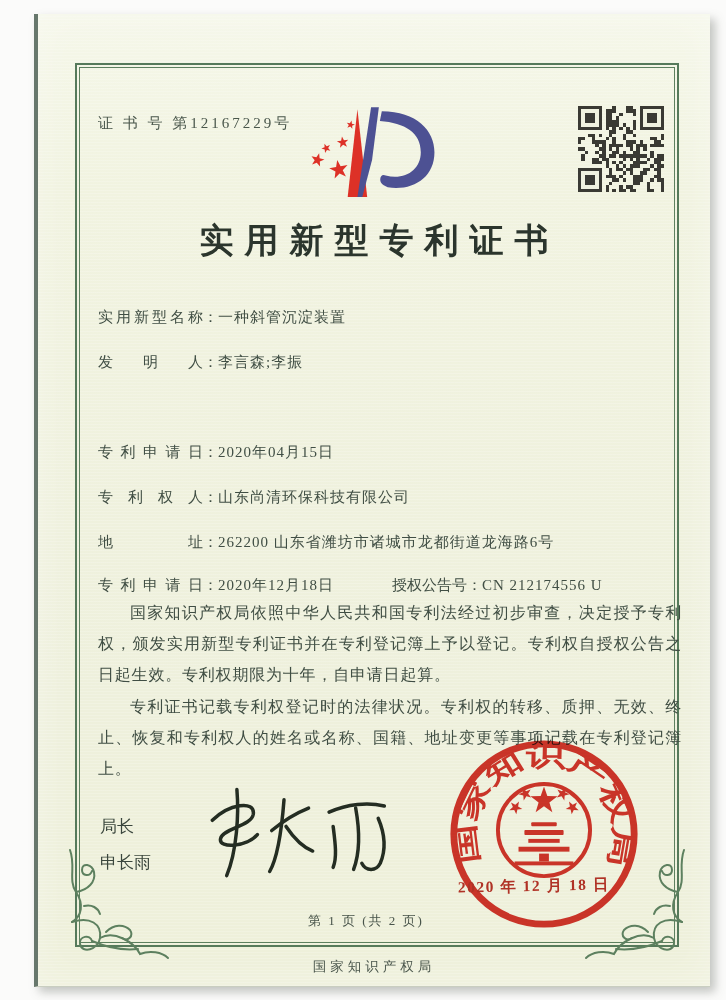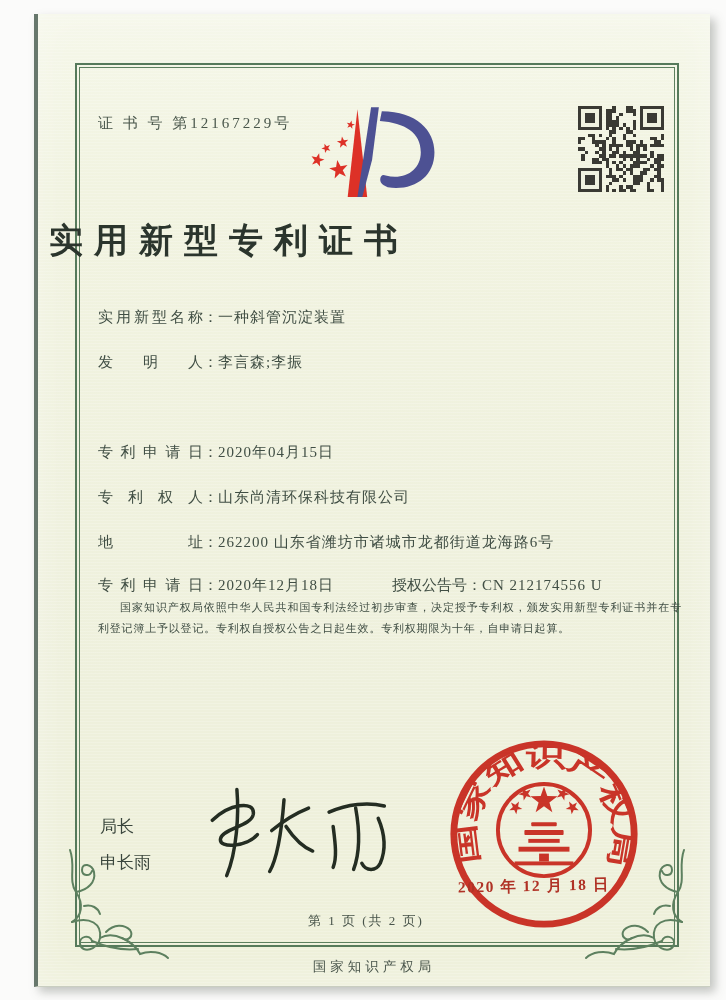--- a/index.html
+++ b/index.html
@@ -9,27 +9,27 @@
     border-left:4px solid #67776c;border-bottom:1px solid #c9cec0;
     box-shadow:5px 5px 9px rgba(90,95,85,.35), inset 0 0 40px rgba(255,255,255,.35);}
   .paper::before{content:"";position:absolute;inset:0;pointer-events:none;
     background:repeating-linear-gradient(0deg,rgba(255,255,255,.18) 0 1px,transparent 1px 3px);}
   .frame{position:absolute;top:49px;left:37px;right:31px;bottom:39px;
     border:2.5px solid #567a5b;}
   .frame::after{content:"";position:absolute;inset:2px;border:1px solid #5d805f;}
   .cert-no{position:absolute;left:60px;top:100px;font-size:15px;letter-spacing:3px;color:#49564b;}
   .logo{position:absolute;left:258px;top:86px;}
   .qr{position:absolute;left:540px;top:92px;}
-  .title{position:absolute;left:0;right:0;top:204px;margin:0;
+  .title{position:absolute;left:0;right:0;top:204px;margin:0;text-align:center;
     font-size:34px;font-weight:bold;letter-spacing:11px;text-indent:11px;color:#2b352d;}
   .row{position:absolute;left:60px;right:46px;font-size:15px;color:#404e44;white-space:nowrap;}
   .flabel{display:inline-block;width:105px;text-align:justify;text-align-last:justify;vertical-align:top;}
   .flabel2{display:inline-block;margin-left:58px;}
   .fvalue{letter-spacing:1px;}
-  .paras{position:absolute;left:60px;right:28px;top:583px;font-size:11px;line-height:1.95;
+  .paras{position:absolute;left:60px;right:28px;top:583px;font-size:16px;line-height:1.95;
     color:#404e44;letter-spacing:.8px;text-align:justify;}
   .paras p{margin:0;text-indent:2em;}
   .officer{position:absolute;left:62px;top:795px;font-size:17px;color:#3a463d;line-height:2.1;}
   .sig{position:absolute;left:160px;top:762px;}
   .seal{position:absolute;left:408px;top:722px;width:196px;height:196px;mix-blend-mode:multiply;opacity:.93;}
   .seal-date{position:absolute;left:420px;top:862px;font-size:15.5px;font-weight:bold;
     color:#b03226;letter-spacing:1.5px;transform:rotate(-1.2deg);}
   .pagenum{position:absolute;left:0;right:16px;top:898px;text-align:center;font-size:13px;
     letter-spacing:2px;color:#48544a;}
   .note{position:absolute;left:0;right:0;top:944px;text-align:center;font-size:13.5px;
@@ -316,20 +316,21 @@
   </div>
   <div class="row" style="top:519px">
     <span class="flabel">地址</span><span>：</span><span class="fvalue">262200 山东省潍坊市诸城市龙都街道龙海路6号</span>
   </div>
   <div class="row" style="top:562px">
     <span class="flabel">专利申请日</span><span>：</span><span class="fvalue">2020年12月18日</span><span class="flabel2">授权公告号</span><span>：</span><span class="fvalue">CN 212174556 U</span>
   </div>
 
   <div class="paras">
     <p>国家知识产权局依照中华人民共和国专利法经过初步审查，决定授予专利权，颁发实用新型专利证书并在专利登记簿上予以登记。专利权自授权公告之日起生效。专利权期限为十年，自申请日起算。</p>
+    <p>专利证书记载专利权登记时的法律状况。专利权的转移、质押、无效、终止、恢复和专利权人的姓名或名称、国籍、地址变更等事项记载在专利登记簿上。</p>
   </div>
 
   <div class="officer">
     <div>局长</div>
     <div>申长雨</div>
   </div>
 
   <svg class="sig" width="215" height="105" viewBox="0 0 210 100" fill="none" stroke="#242d22" stroke-width="3.4" stroke-linecap="round" stroke-linejoin="round">
     <path d="M14,42 C30,26 56,22 54,36 C52,48 24,50 22,60 C20,70 48,68 58,56"></path>
     <path d="M38,12 C40,36 38,72 28,96"></path>

